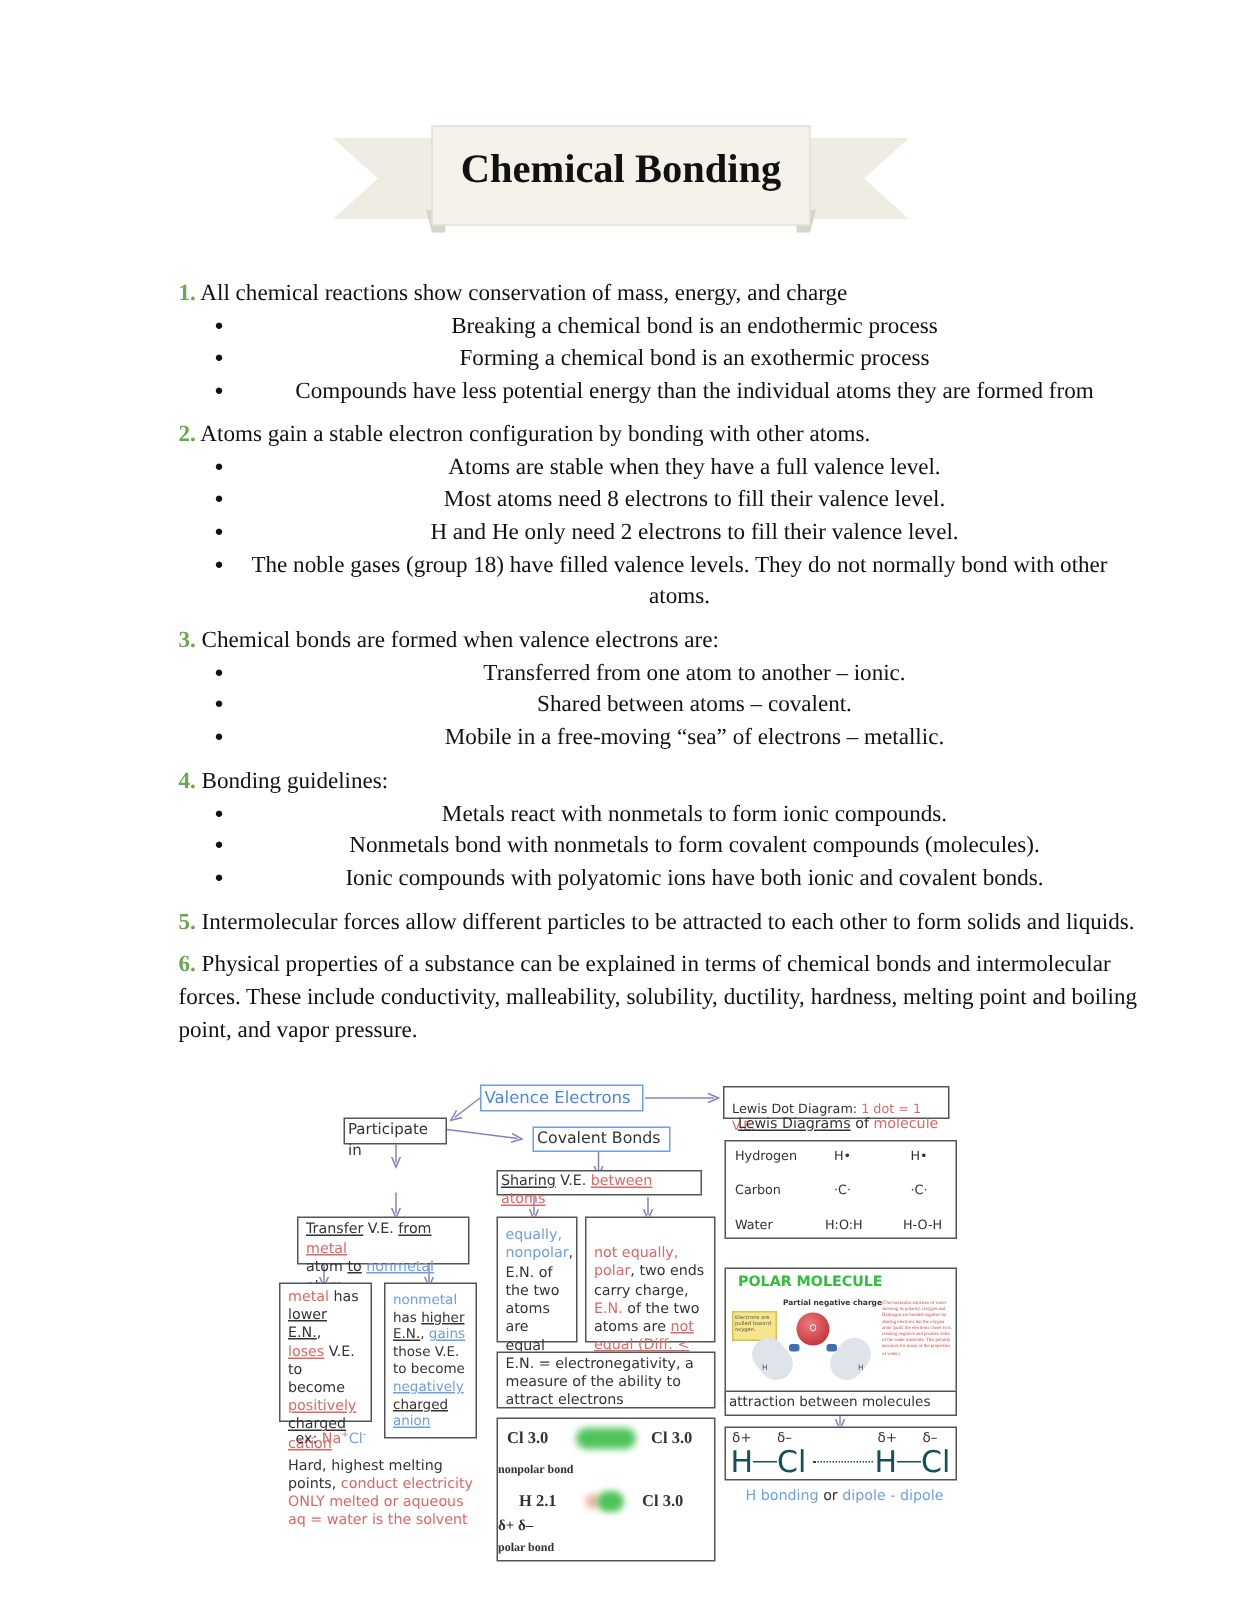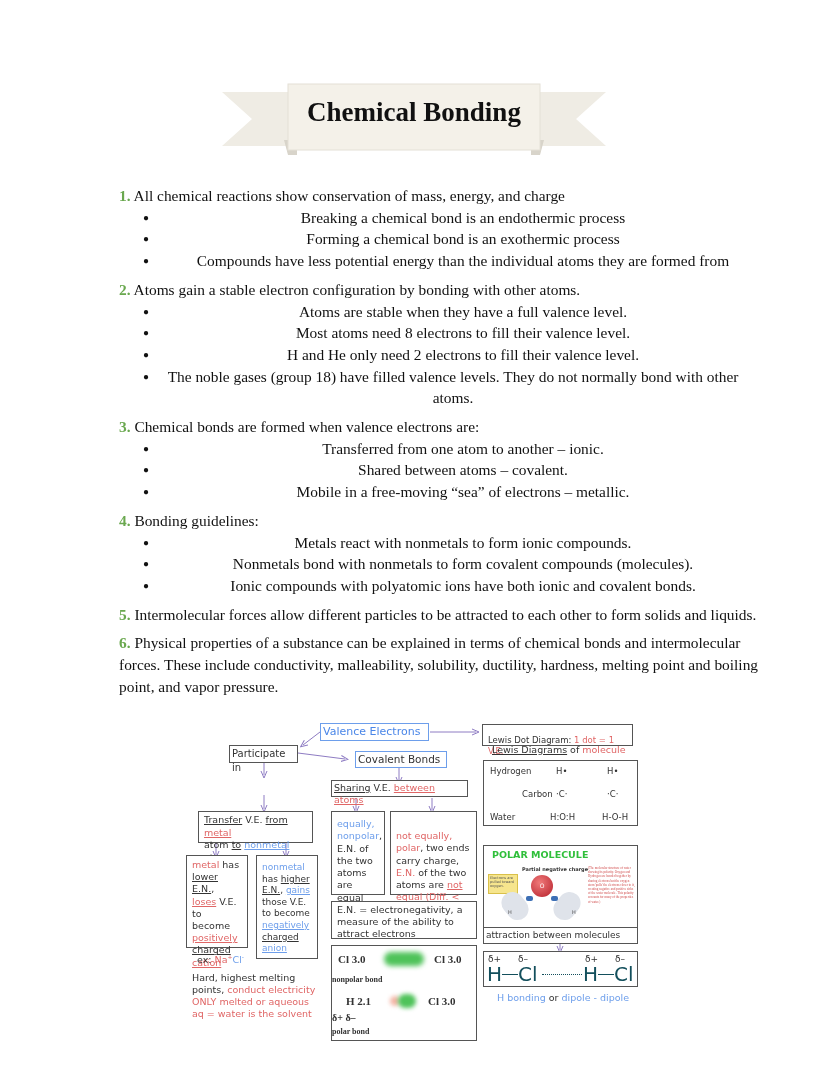--- a/index.html
+++ b/index.html
@@ -140,21 +140,21 @@
   </div>
 
   <div class="box" style="left:482px;top:724px;width:151px;height:17px;font-size:8.5px;line-height:11px;padding:10px 5px;"><span>Lewis Dot Diagram: </span><span class="red">1 dot = 1 V.E.</span></div>
 
   <div class="free" style="left:492px;top:744px;font-size:9.5px;"><span class="u">Lewis Diagrams</span><span> of </span><span class="red">molecule</span></div>
 
   <div class="box" style="left:483px;top:760px;width:155px;height:66px;padding:0;font-size:8.5px;">
     <div class="free" style="left:6px;top:4px;">Hydrogen</div>
     <div class="free" style="left:72px;top:4px;">H•</div>
     <div class="free" style="left:123px;top:4px;">H•</div>
-    <div class="free" style="left:6px;top:27px;margin-left:32px;">Carbon</div>
+    <div class="free" style="left:6px;top:27px;">Carbon</div>
     <div class="free" style="left:72px;top:27px;">·C·</div>
     <div class="free" style="left:123px;top:27px;">·C·</div>
     <div class="free" style="left:6px;top:50px;">Water</div>
     <div class="free" style="left:66px;top:50px;text-align:right;">H:O:H</div>
     <div class="free" style="left:118px;top:50px;">H-O-H</div>
   </div>
 
   <div class="box" style="left:483px;top:831px;width:155px;height:92px;padding:0;overflow:hidden;margin-top:14px;">
     <div class="free" style="left:8px;top:3px;font-size:9.5px;font-weight:bold;color:#2fbf3a;">POLAR MOLECULE</div>
     <div class="free" style="left:38px;top:17px;font-size:5px;font-weight:bold;">Partial negative charge</div>

